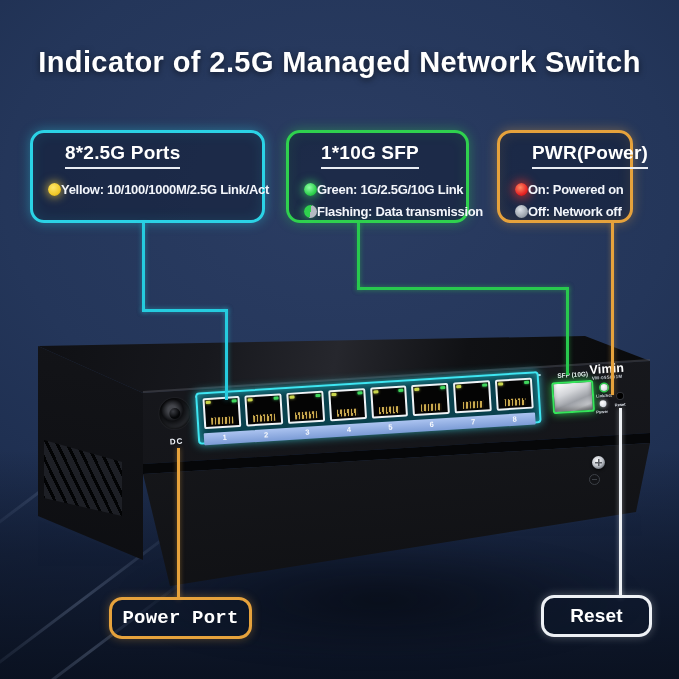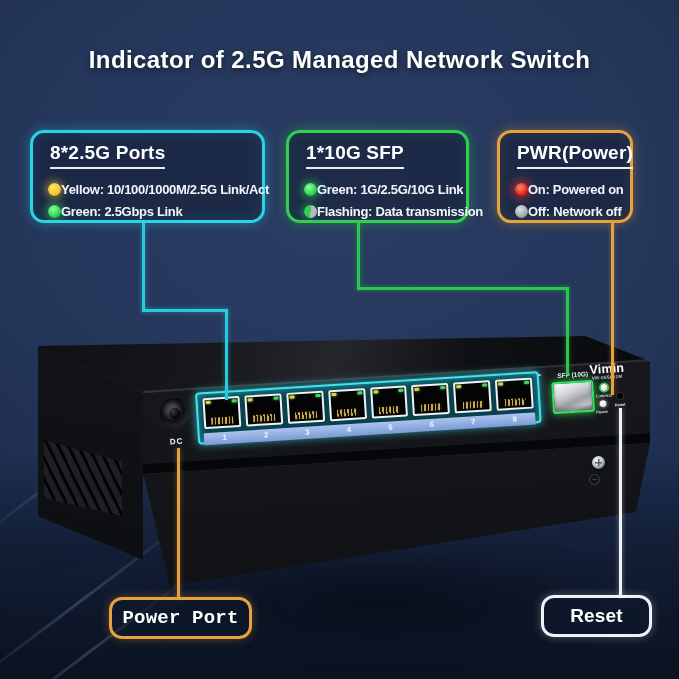--- a/index.html
+++ b/index.html
@@ -20,31 +20,31 @@
   .shadow-under{position:absolute;left:120px;top:540px;width:520px;height:120px;border-radius:50%;
     background:radial-gradient(closest-side, rgba(4,7,14,.6), rgba(4,7,14,0));filter:blur(8px);}
   .refl-front{position:absolute;inset:0;filter:blur(3px);opacity:.5;
     clip-path:polygon(165px 588px, 640px 513px, 652px 620px, 150px 679px);
     background:linear-gradient(180deg, rgba(48,53,64,.45), rgba(20,26,42,0) 80%);}
   .refl-left{position:absolute;inset:0;filter:blur(3px);opacity:.4;
     clip-path:polygon(38px 520px, 143px 562px, 143px 650px, 38px 592px);
     background:linear-gradient(180deg, rgba(40,44,54,.5), rgba(20,26,42,0) 85%);}
   
   .page-title{position:absolute;top:46px;left:0;width:100%;text-align:center;margin:0;
-    font-size:24px;font-weight:bold;color:#fff;letter-spacing:.4px;text-shadow:0 2px 6px rgba(0,0,0,.55);}
+    font-size:29px;font-weight:bold;color:#fff;letter-spacing:.4px;text-shadow:0 2px 6px rgba(0,0,0,.55);}
   
   .callout{position:absolute;top:130px;height:93px;box-sizing:border-box;
     background:rgba(19,30,53,.55);border-radius:14px;padding:9px 10px 8px 15px;}
   .co-ports{left:30px;width:235px;border:3px solid #2bd3e6;
     box-shadow:0 0 12px rgba(43,211,230,.4), inset 0 0 14px rgba(43,211,230,.12);}
   .co-sfp{left:286px;width:183px;border:3px solid #2fd14e;
     box-shadow:0 0 12px rgba(47,209,78,.4), inset 0 0 14px rgba(47,209,78,.12);}
   .co-power{left:497px;width:136px;border:3px solid #e6a23c;
     box-shadow:0 0 12px rgba(230,162,60,.4), inset 0 0 14px rgba(230,162,60,.12);}
-  .callout h2{margin:0 0 6px 2px;display:inline-block;font-size:19px;font-weight:bold;color:#fff;
+  .callout h2{margin:0 0 6px 17px;display:inline-block;font-size:19px;font-weight:bold;color:#fff;
     letter-spacing:.2px;border-bottom:2.5px solid #e9edf4;padding-bottom:3px;}
   .c-row{display:flex;align-items:center;gap:0;margin-top:7px;}
   .dot{width:13px;height:13px;border-radius:50%;flex:0 0 13px;}
   .dot-yellow{background:radial-gradient(circle at 40% 35%, #ffe66a, #f2ca2a 60%, #c49b0c);
     box-shadow:0 0 8px 2px rgba(255,214,60,.55);}
   .dot-green{background:radial-gradient(circle at 40% 35%, #90ffa6, #2fd14e 60%, #0f9e2e);
     box-shadow:0 0 8px 2px rgba(60,230,100,.55);}
   .dot-half{background:linear-gradient(100deg, #2fd14e 0 50%, #b4bac2 50%);
     box-shadow:-2px 0 7px rgba(60,230,100,.5);}
   .dot-red{background:radial-gradient(circle at 40% 35%, #ff8a62, #e62525 60%, #9e0d0d);
@@ -150,24 +150,20 @@
   <div class="refl-left"></div>
 
   <h1 class="page-title">Indicator of 2.5G Managed Network Switch</h1>
 
   <div class="callout co-ports">
     <h2>8*2.5G Ports</h2>
     <div class="c-row">
       <span class="dot dot-yellow"></span>
       <span class="c-text">Yellow: 10/100/1000M/2.5G Link/Act</span>
     </div>
-    <div class="c-row">
-      <span class="dot dot-green"></span>
-      <span class="c-text">Green: 2.5Gbps Link</span>
-    </div>
   </div>
 
   <div class="callout co-sfp">
     <h2>1*10G SFP</h2>
     <div class="c-row">
       <span class="dot dot-green"></span>
       <span class="c-text">Green: 1G/2.5G/10G Link</span>
     </div>
     <div class="c-row">
       <span class="dot dot-half"></span>

